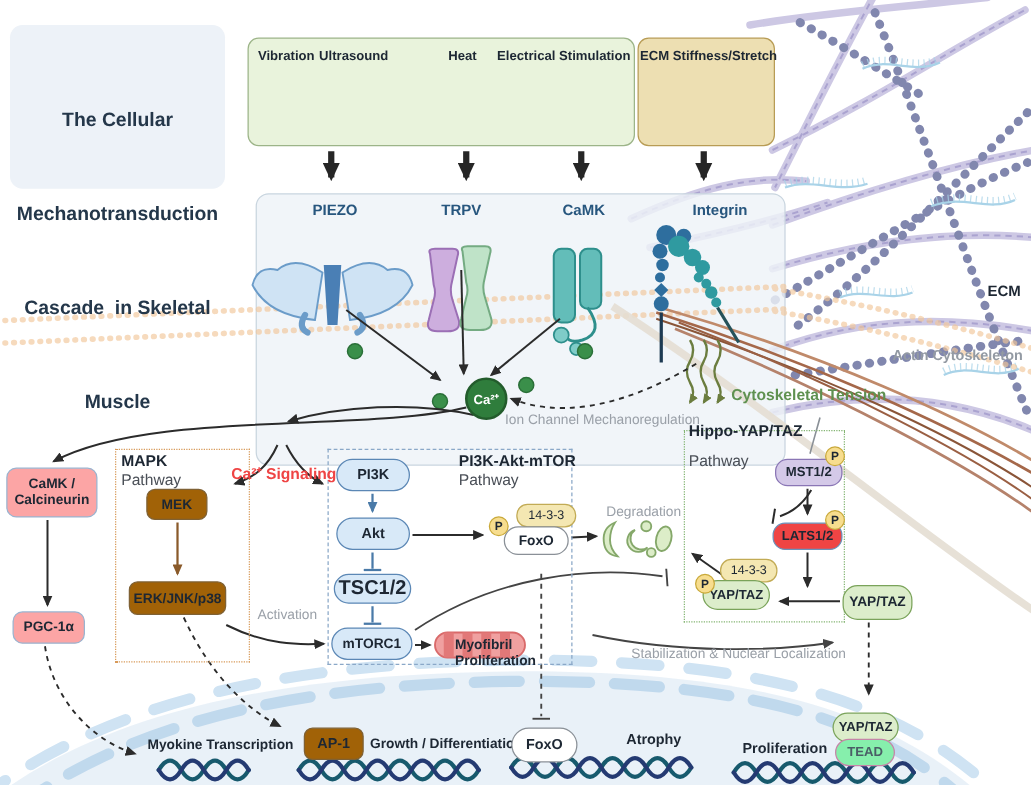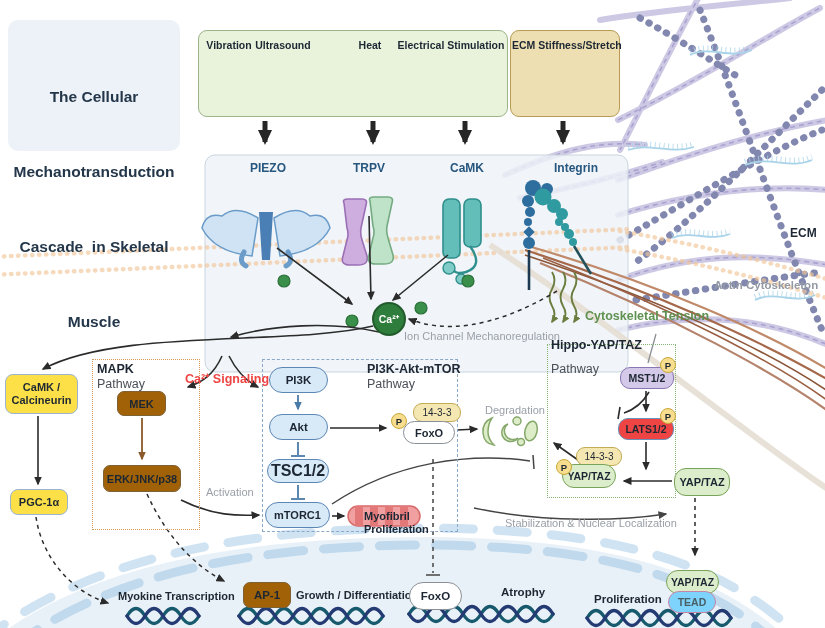--- a/index.html
+++ b/index.html
@@ -21,26 +21,26 @@
   .stim-lbl{font-weight:bold;font-size:10.5px;color:#1d2733;z-index:4;}
   .chan-lbl{font-weight:bold;font-size:12px;color:#27567e;z-index:4;}
   .dotted-box{position:absolute;box-sizing:border-box;z-index:3;}
   .mapk-box{left:92px;top:359px;width:108px;height:171px;border:1.6px dotted #d89a5a;}
   .pi3k-box{left:262px;top:359px;width:196px;height:173px;border:1.6px dashed #8aa8c8;}
   .hippo-box{left:547px;top:344px;width:129px;height:154px;border:1.6px dotted #84b573;}
   .path-title{font-weight:bold;font-size:12.5px;color:#1d2733;}
   .path-sub{font-size:12.5px;color:#4a4f57;}
   .tan{background:#a16207;border:1.5px solid #7f6134;border-radius:7px;}
   .blue-node{background:#d8e9f8;border:1.6px solid #5b87b5;border-radius:13px;}
-  .white-node{background:#fde047;border:1.5px solid #9ab4d0;border-radius:8px;}
+  .white-node{background:#fca5a5;border:1.5px solid #9ab4d0;border-radius:8px;}
   .gray-oval{background:#fff;border:1.5px solid #8a9097;border-radius:13px;}
   .green-node{background:#dcedcb;border:1.5px solid #7aa35a;border-radius:12px;}
   .lav-node{background:#d4c9e8;border:1.5px solid #8a76b5;border-radius:10px;}
   .lblue-node{background:#ef4444;border:1.5px solid #6a92bb;border-radius:10px;}
-  .pink-node{background:#7dd3fc;border:1.5px solid #c585a8;border-radius:11px;}
+  .pink-node{background:#86efac;border:1.5px solid #c585a8;border-radius:11px;}
   .t1433{background:#f4e7b2;border:1.5px solid #c2ab55;border-radius:9px;font-weight:normal;}
   .pcircle{position:absolute;width:16px;height:16px;border-radius:50%;background:#f7dd8e;
         border:1.5px solid #c9a93a;z-index:5;font-weight:bold;font-size:9.5px;color:#1d2733;
         display:flex;align-items:center;justify-content:center;box-sizing:border-box;}
   .soft{color:#9aa0a8;font-size:11px;}
   .ca-big{position:absolute;left:372px;top:302px;width:34px;height:34px;border-radius:50%;
         background:#2f7d3c;border:2px solid #235c2c;z-index:4;color:#fff;font-weight:bold;
         font-size:10.5px;display:flex;align-items:center;justify-content:center;box-sizing:border-box;}
 </style>
 </head>

